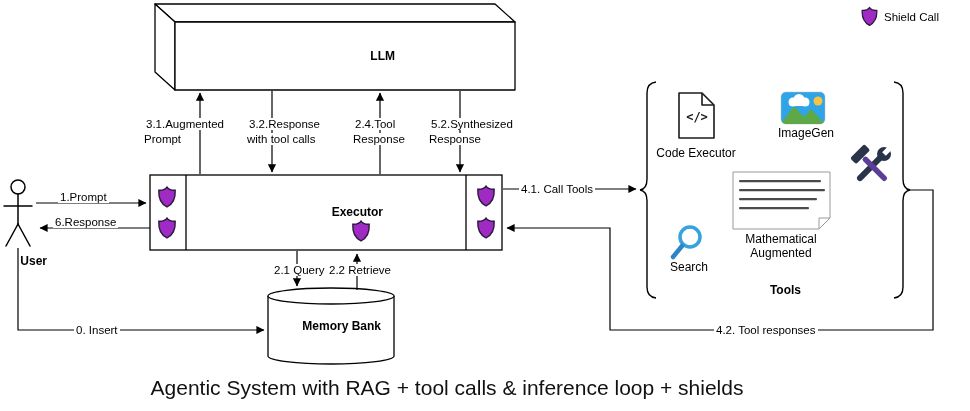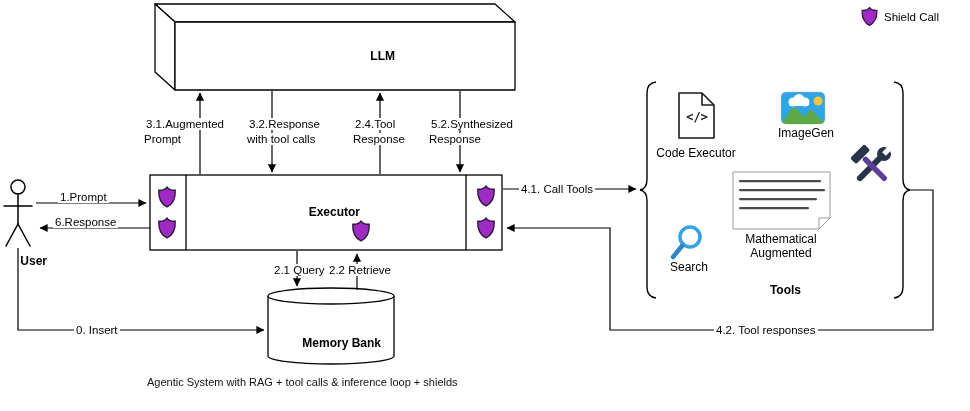--- a/index.html
+++ b/index.html
@@ -6,21 +6,21 @@
   #canvas{position:relative;width:970px;height:411px;background:#fff;overflow:hidden;
           font-family:"Liberation Sans",sans-serif;}
   #diagram-svg{position:absolute;left:0;top:0;}
   .lbl{position:absolute;font-size:12px;color:#000;text-align:center;line-height:1.2;z-index:2;}
   .bold{font-weight:700;text-align:right;}
   .elabel{position:absolute;font-size:11.5px;color:#000;text-align:left;line-height:1.3;z-index:2;}
   .elabel span{background:#fff;padding:0 2px;}
   .glyph{position:absolute;font-family:"DejaVu Sans Mono",monospace;font-size:12px;font-weight:700;
          color:#1a1a1a;text-align:center;z-index:2;}
   .legend-lbl{position:absolute;font-size:11.5px;color:#000;z-index:2;white-space:nowrap;}
-  .title{position:absolute;font-size:11px;color:#111;text-align:left;z-index:2;}
+  .title{position:absolute;font-size:21px;color:#111;text-align:center;z-index:2;}
 </style>
 </head>
 <body>
 
 <div id="canvas">
 
   <svg id="diagram-svg" width="970" height="411" viewBox="0 0 970 411">
     <defs>
       <marker id="arrow" viewBox="0 0 10 10" refX="9" refY="5" markerWidth="7.5" markerHeight="7.5" orient="auto-start-reverse">
         <path d="M0.5,0.5 L9.5,5 L0.5,9.5 Z" fill="#000"></path>
@@ -133,23 +133,23 @@
       <use href="#shield-sym" x="157.5" y="185.5" width="19" height="23"></use>
       <use href="#shield-sym" x="157.5" y="216.5" width="19" height="23"></use>
       <use href="#shield-sym" x="476.5" y="184.5" width="19" height="23"></use>
       <use href="#shield-sym" x="476.5" y="216.5" width="19" height="23"></use>
       <use href="#shield-sym" x="351.5" y="219.5" width="19" height="23"></use>
       <use href="#shield-sym" x="861" y="6" width="17" height="21"></use>
     </g>
   </svg>
 
   <div class="lbl bold" style="left:295px;top:49px;width:100px;">LLM</div>
-  <div class="lbl bold" style="left:260px;top:205px;width:100px;">Executor</div>
+  <div class="lbl bold" style="left:283px;top:205px;width:100px;">Executor</div>
   <div class="lbl bold" style="left:-11px;top:254px;width:58px;">User</div>
-  <div class="lbl bold" style="left:281px;top:319px;width:100px;margin-top:17px;">Memory Bank</div>
+  <div class="lbl bold" style="left:281px;top:319px;width:100px;">Memory Bank</div>
   <div class="lbl bold" style="left:731px;top:283px;width:70px;">Tools</div>
 
   <div class="lbl" style="left:646px;top:146px;width:100px;">Code Executor</div>
   <div class="glyph" style="left:679px;top:110px;width:36px;">&lt;/&gt;</div>
   <div class="lbl" style="left:766px;top:126px;width:80px;">ImageGen</div>
   <div class="lbl" style="left:659px;top:260px;width:60px;">Search</div>
   <div class="lbl" style="left:741px;top:232px;width:80px;">Mathematical Augmented</div>
 
   <div class="elabel" style="left:144px;top:117px;width:86px;"><span>3.1.Augmented Prompt</span></div>
   <div class="elabel" style="left:247px;top:117px;width:86px;"><span>3.2.Response with tool calls</span></div>

